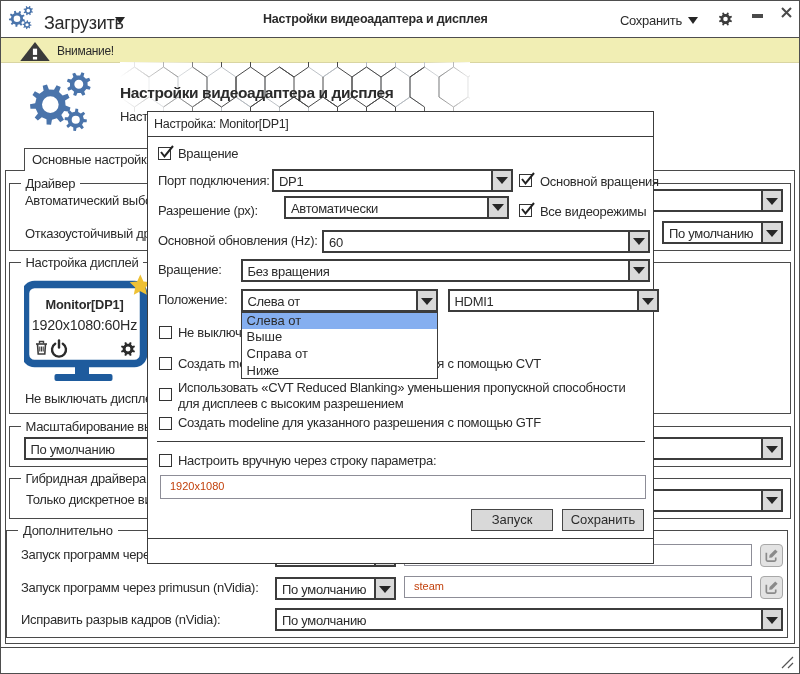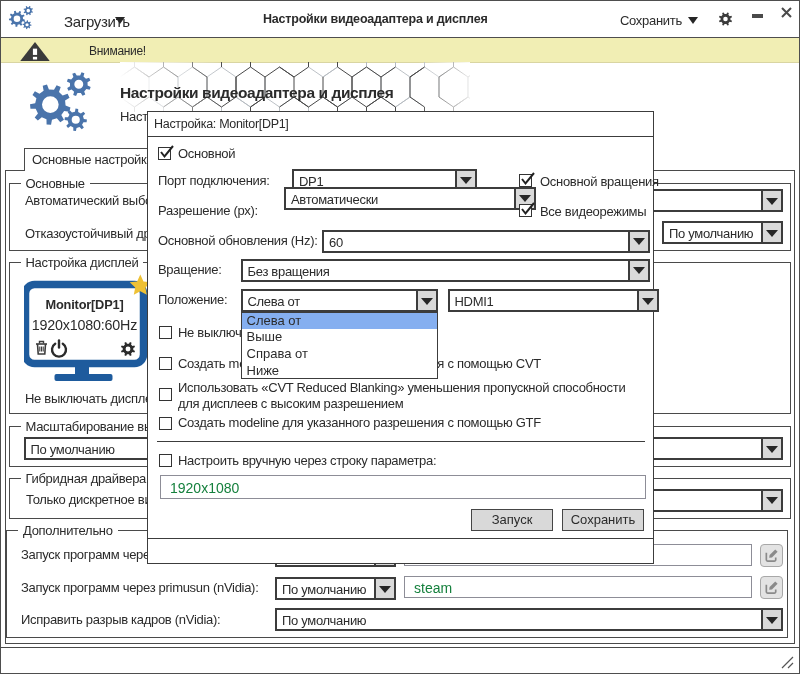--- a/index.html
+++ b/index.html
@@ -7,21 +7,21 @@
   body { -webkit-font-smoothing:antialiased; font-family:"Liberation Sans", sans-serif; color:#2b2b2b; background:#fff; position:relative; }
   .abs { position:absolute; }
   
   .dd { position:absolute; border:2px solid #3c3c3c; background:#fff; height:23px; }
   .dd .tx { position:absolute; left:5px; top:3px; font-size:13px; white-space:nowrap; letter-spacing:-0.3px; }
   .dd .ab { position:absolute; right:0; top:0; bottom:0; width:20px; background:#d9d9d9; border-left:2px solid #3c3c3c; }
   .dd .ab i { position:absolute; left:50%; top:50%; margin-left:-6px; margin-top:-3px; width:0; height:0;
       border-left:6px solid transparent; border-right:6px solid transparent; border-top:7px solid #262626; }
   
   .inp { position:absolute; border:1px solid #8d8d97; background:#fff; }
-  .inp .ph { position:absolute; left:9px; top:3px; font-size:14px; color:#15803d; }
+  .inp .ph { position:absolute; left:9px; top:3px; font-size:11px; color:#c2410c; }
   
   .cb { position:absolute; width:13px; height:13px; border:1.6px solid #333; background:#fff; }
   .cb svg { position:absolute; left:0px; top:-5px; overflow:visible; }
   
   .fs { position:absolute; border:1px solid #4a4a4a; }
   .fs .lg { position:absolute; top:-8px; left:11px; background:#fff; padding:0 5px; font-size:13px; white-space:nowrap; letter-spacing:-0.3px; }
   .lab { position:absolute; font-size:13px; white-space:nowrap; letter-spacing:-0.3px; }
   
   .gbtn { position:absolute; background:#d9d9d9; border:1.6px solid #454545; font-size:13px;
           display:flex; align-items:center; justify-content:center; }
@@ -31,40 +31,40 @@
 
 <div class="abs" style="left:0;top:0;width:800px;height:674px;border:1.6px solid #4e4e4e;"></div>
 
 <div class="abs" style="left:1px;top:1px;width:798px;height:36.5px;background:#fff;border-bottom:1.6px solid #4e4e4e;"></div>
 
 <svg class="abs" style="left:8px;top:5px;" width="26" height="25" viewBox="0 0 62 62">
   <path fill="#4a74ab" fill-rule="evenodd" d="M36.0,35.0 L40.8,36.8 L39.7,41.0 L34.6,40.3 L31.8,44.4 L34.4,48.9 L30.8,51.4 L27.4,47.6 L22.6,48.9 L21.7,54.0 L17.3,53.7 L17.2,48.5 L12.6,46.4 L8.7,49.7 L5.6,46.7 L8.8,42.7 L6.6,38.2 L1.4,38.1 L1.0,33.8 L6.1,32.8 L7.3,27.9 L3.4,24.6 L5.8,21.0 L10.3,23.4 L14.4,20.5 L13.5,15.4 L17.7,14.3 L19.6,19.1 L24.6,19.4 L27.2,15.0 L31.2,16.8 L29.5,21.7 L33.1,25.2 L38.0,23.4 L39.9,27.3 L35.5,30.0 Z M29.2,34.0 A8.2,8.2 0 1 0 12.8,34.0 A8.2,8.2 0 1 0 29.2,34.0 Z"></path>
   <path fill="#4a74ab" fill-rule="evenodd" d="M57.7,15.3 L60.7,16.7 L59.7,19.5 L56.5,18.6 L54.3,21.1 L55.4,24.2 L52.7,25.4 L51.0,22.6 L47.7,22.7 L46.3,25.7 L43.5,24.7 L44.4,21.5 L41.9,19.3 L38.8,20.4 L37.6,17.7 L40.4,16.0 L40.3,12.7 L37.3,11.3 L38.3,8.5 L41.5,9.4 L43.7,6.9 L42.6,3.8 L45.3,2.6 L47.0,5.4 L50.3,5.3 L51.7,2.3 L54.5,3.3 L53.6,6.5 L56.1,8.7 L59.2,7.6 L60.4,10.3 L57.6,12.0 Z M53.4,14.0 A4.4,4.4 0 1 0 44.6,14.0 A4.4,4.4 0 1 0 53.4,14.0 Z"></path>
   <path fill="#4a74ab" fill-rule="evenodd" d="M54.0,48.2 L57.0,48.8 L56.7,51.4 L53.6,51.4 L52.2,54.0 L54.0,56.6 L51.9,58.3 L49.7,56.1 L46.8,57.0 L46.2,60.0 L43.6,59.7 L43.6,56.6 L41.0,55.2 L38.4,57.0 L36.7,54.9 L38.9,52.7 L38.0,49.8 L35.0,49.2 L35.3,46.6 L38.4,46.6 L39.8,44.0 L38.0,41.4 L40.1,39.7 L42.3,41.9 L45.2,41.0 L45.8,38.0 L48.4,38.3 L48.4,41.4 L51.0,42.8 L53.6,41.0 L55.3,43.1 L53.1,45.3 Z M50.0,49.0 A4.0,4.0 0 1 0 42.0,49.0 A4.0,4.0 0 1 0 50.0,49.0 Z"></path>
 </svg>
-<div class="lab" style="left:64px;top:13px;font-size:15px;">Загрузить</div>
+<div class="lab" style="left:44px;top:13px;font-size:18px;">Загрузить</div>
 <div class="abs" style="left:115px;top:16.5px;width:0;height:0;border-left:5px solid transparent;border-right:5px solid transparent;border-top:7px solid #262626;"></div>
 <div class="lab" style="left:263px;top:12px;font-size:12.5px;font-weight:bold;letter-spacing:-0.2px;">Настройки видеоадаптера и дисплея</div>
 <div class="lab" style="left:620px;top:13px;font-size:13px;">Сохранить</div>
 <div class="abs" style="left:687.5px;top:16.5px;width:0;height:0;border-left:5px solid transparent;border-right:5px solid transparent;border-top:7px solid #262626;"></div>
 <svg class="abs" style="left:718px;top:12px;" width="15" height="14" viewBox="0 0 30 30">
   <path fill="#3c3c3c" fill-rule="evenodd" d="M25.6,17.0 L29.1,18.9 L27.7,22.2 L23.9,21.1 L21.1,23.9 L22.2,27.7 L18.9,29.1 L17.0,25.6 L13.0,25.6 L11.1,29.1 L7.8,27.7 L8.9,23.9 L6.1,21.1 L2.3,22.2 L0.9,18.9 L4.4,17.0 L4.4,13.0 L0.9,11.1 L2.3,7.8 L6.1,8.9 L8.9,6.1 L7.8,2.3 L11.1,0.9 L13.0,4.4 L17.0,4.4 L18.9,0.9 L22.2,2.3 L21.1,6.1 L23.9,8.9 L27.7,7.8 L29.1,11.1 L25.6,13.0 Z M19.9,15.0 A4.9,4.9 0 1 0 10.1,15.0 A4.9,4.9 0 1 0 19.9,15.0 Z"></path>
 </svg>
 <div class="abs" style="left:752px;top:13.5px;width:11px;height:4.5px;background:#4a4a4a;"></div>
 <svg class="abs" style="left:781px;top:7px;" width="11" height="11" viewBox="0 0 11 11">
   <path d="M1,1 L10,10 M10,1 L1,10" stroke="#4a4a4a" stroke-width="2" fill="none"></path>
 </svg>
 
 <div class="abs" style="left:1px;top:38px;width:798px;height:24.5px;background:#f1eeb4;border-bottom:1px solid #d9d5a2;"></div>
 <svg class="abs" style="left:20px;top:41.5px;" width="30" height="19" viewBox="0 0 31 20">
   <path d="M15.5,0 L31,20 L0,20 Z" fill="#3a3a3a"></path>
   <rect x="13.3" y="7" width="4.4" height="6.6" fill="#fff"></rect>
   <rect x="13.3" y="15.6" width="4.4" height="2.8" fill="#fff"></rect>
 </svg>
-<div class="lab" style="left:57px;top:43.5px;font-size:12px;margin-left:32px;">Внимание!</div>
+<div class="lab" style="left:57px;top:43.5px;font-size:12px;">Внимание!</div>
 
 <svg class="abs" style="left:120px;top:62px;" width="350" height="50" viewBox="0 4 350 50">
   <defs>
     <linearGradient id="fadeL" x1="0" y1="0" x2="1" y2="0">
       <stop offset="0" stop-color="#fff" stop-opacity="1"></stop>
       <stop offset="0.30" stop-color="#fff" stop-opacity="0"></stop>
       <stop offset="0.85" stop-color="#fff" stop-opacity="0"></stop>
       <stop offset="1" stop-color="#fff" stop-opacity="0.9"></stop>
     </linearGradient>
   </defs>
@@ -79,21 +79,21 @@
   <path fill="#4a74ab" fill-rule="evenodd" d="M54.0,48.2 L57.0,48.8 L56.7,51.4 L53.6,51.4 L52.2,54.0 L54.0,56.6 L51.9,58.3 L49.7,56.1 L46.8,57.0 L46.2,60.0 L43.6,59.7 L43.6,56.6 L41.0,55.2 L38.4,57.0 L36.7,54.9 L38.9,52.7 L38.0,49.8 L35.0,49.2 L35.3,46.6 L38.4,46.6 L39.8,44.0 L38.0,41.4 L40.1,39.7 L42.3,41.9 L45.2,41.0 L45.8,38.0 L48.4,38.3 L48.4,41.4 L51.0,42.8 L53.6,41.0 L55.3,43.1 L53.1,45.3 Z M50.0,49.0 A4.0,4.0 0 1 0 42.0,49.0 A4.0,4.0 0 1 0 50.0,49.0 Z"></path>
 </svg>
 <div class="lab" style="left:120px;top:84px;font-size:15.5px;font-weight:bold;letter-spacing:-0.4px;">Настройки видеоадаптера и дисплея</div>
 <div class="lab" style="left:120px;top:108.5px;font-size:13px;">Настройка параметров менеджера дисплеев</div>
 
 <div class="abs" style="left:4.5px;top:170px;width:790.5px;height:474px;border:1px solid #4a4a4a;background:#fff;"></div>
 <div class="abs" style="left:24px;top:147.5px;width:158px;height:23.5px;border:1px solid #4a4a4a;border-bottom:none;background:#fff;"></div>
 <div class="lab" style="left:32px;top:151.5px;font-size:13px;">Основные настройки</div>
 
 <div class="fs" style="left:8.5px;top:183px;width:782px;height:68px;">
-  <span class="lg">Основные</span>
+  <span class="lg">Драйвер</span>
 </div>
 <div class="lab" style="left:25px;top:193px;">Автоматический выбор драйвера:</div>
 <div class="dd" style="left:310px;top:189px;width:473px;">
   <span class="tx"></span>
     <span class="ab">
       <i></i>
     </span>
 </div>
 <div class="lab" style="left:25px;top:226px;">Отказоустойчивый драйвер:</div>
 <div class="dd" style="left:662px;top:221px;width:121px;">
@@ -205,38 +205,38 @@
 <div class="abs" style="left:147px;top:110.5px;width:506.5px;height:453px;background:#fff;border:1.8px solid #3c3c3c;z-index:50;">
 
   <div class="abs" style="left:0;top:0;width:100%;height:25px;border-bottom:1.6px solid #3c3c3c;"></div>
   <div class="lab" style="left:6px;top:5px;font-size:12.5px;">Настройка: Monitor[DP1]</div>
 
   <div class="cb" style="left:10px;top:35px;">
     <svg width="16" height="18" viewBox="0 0 16 18">
         <path d="M2,9 L5.5,13.5 L14,3" stroke="#222" stroke-width="2" fill="none"></path>
       </svg>
   </div>
-  <div class="lab" style="left:30px;top:34px;">Основной</div>
+  <div class="lab" style="left:30px;top:34px;">Вращение</div>
 
   <div class="lab" style="left:10px;top:61px;">Порт подключения:</div>
-  <div class="dd" style="left:144px;top:57px;width:185px;">
+  <div class="dd" style="left:124px;top:57px;width:241px;">
     <span class="tx">DP1</span>
       <span class="ab">
         <i></i>
       </span>
   </div>
   <div class="cb" style="left:371px;top:62.5px;">
     <svg width="16" height="18" viewBox="0 0 16 18">
         <path d="M2,9 L5.5,13.5 L14,3" stroke="#222" stroke-width="2" fill="none"></path>
       </svg>
   </div>
   <div class="lab" style="left:392px;top:62px;">Основной вращения</div>
 
   <div class="lab" style="left:10px;top:91px;">Разрешение (px):</div>
-  <div class="dd" style="left:136px;top:75px;width:252px;">
+  <div class="dd" style="left:136px;top:84px;width:225px;">
     <span class="tx">Автоматически</span>
       <span class="ab">
         <i></i>
       </span>
   </div>
   <div class="cb" style="left:371px;top:92.5px;">
     <svg width="16" height="18" viewBox="0 0 16 18">
         <path d="M2,9 L5.5,13.5 L14,3" stroke="#222" stroke-width="2" fill="none"></path>
       </svg>
   </div>

